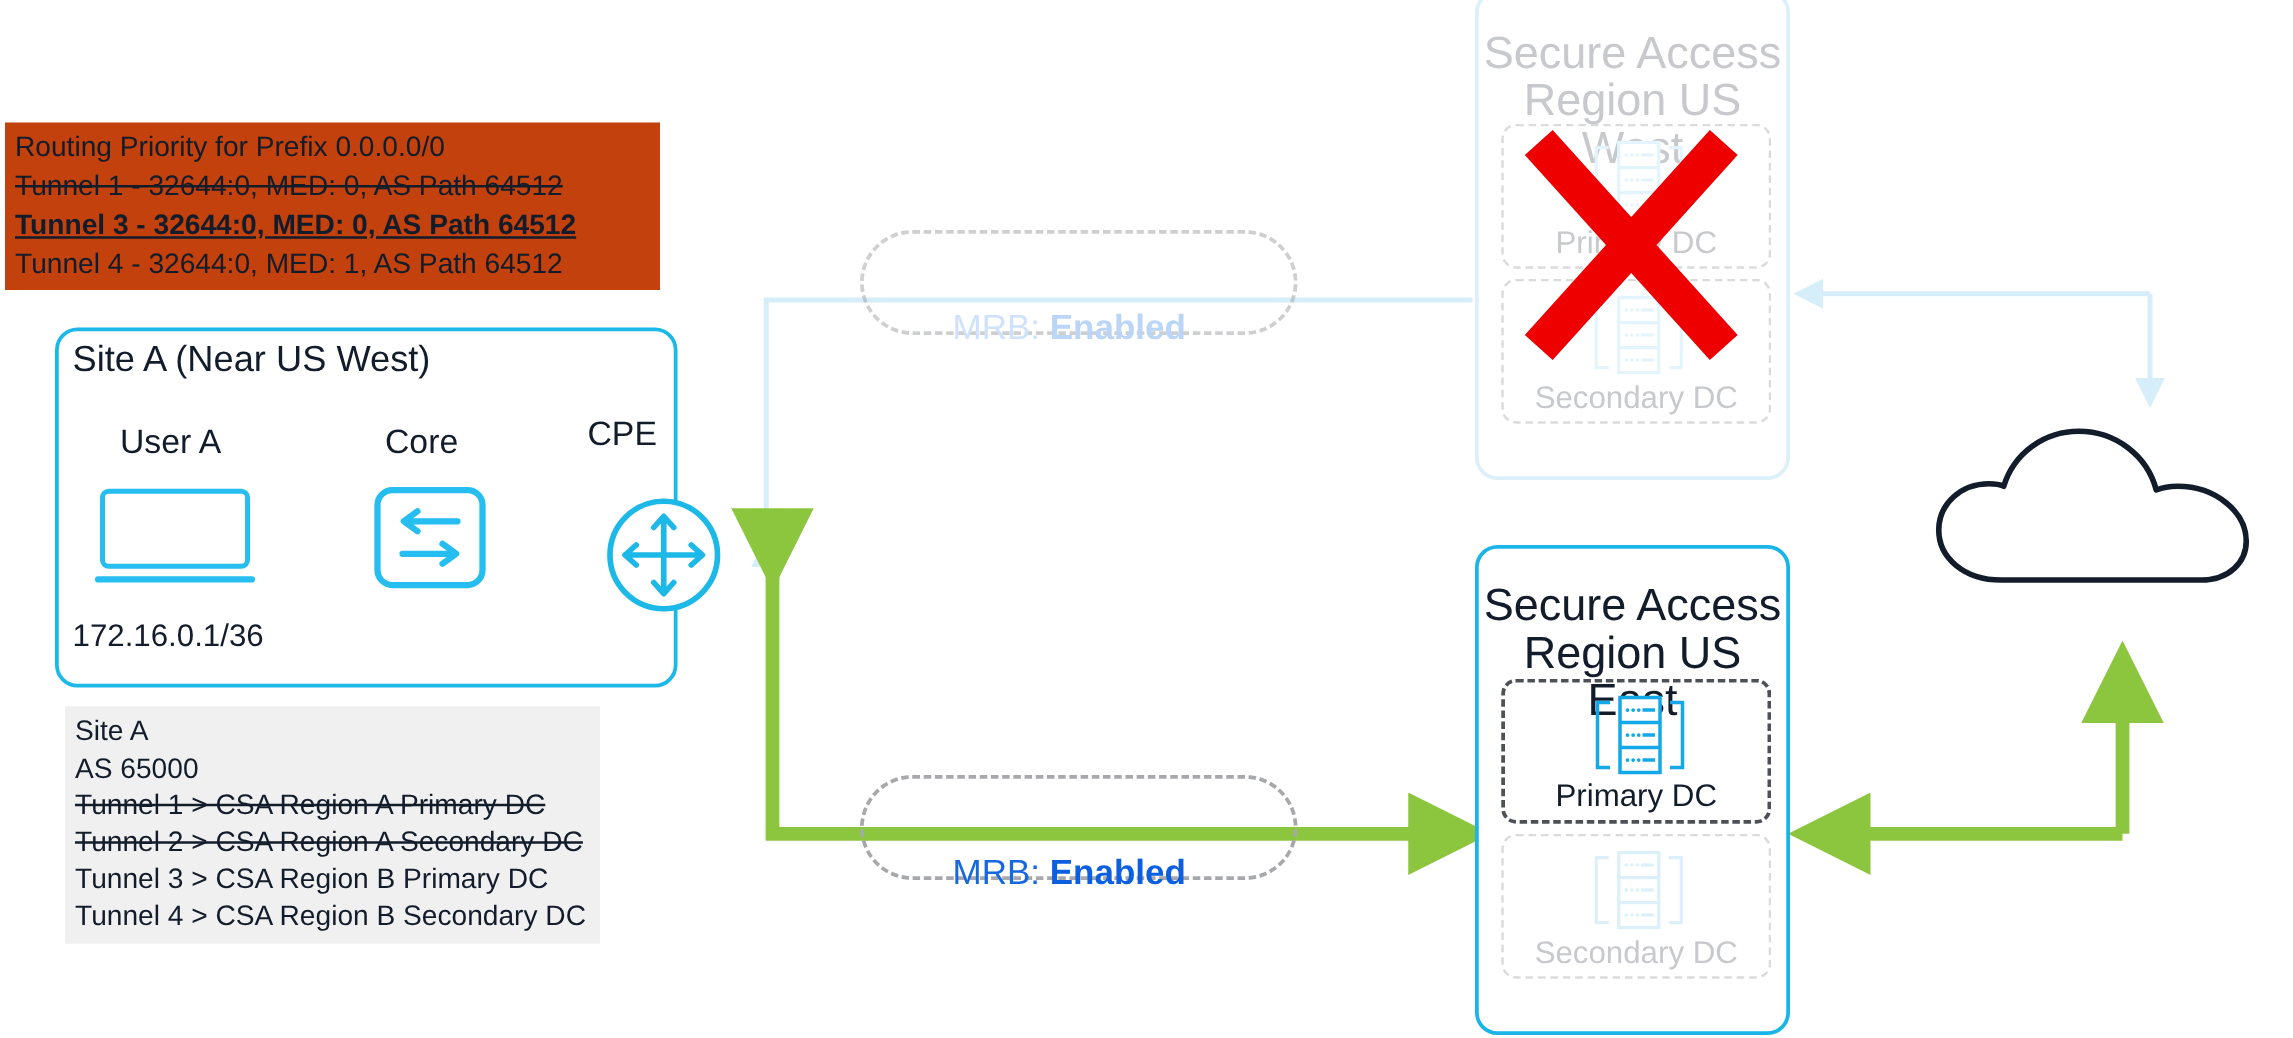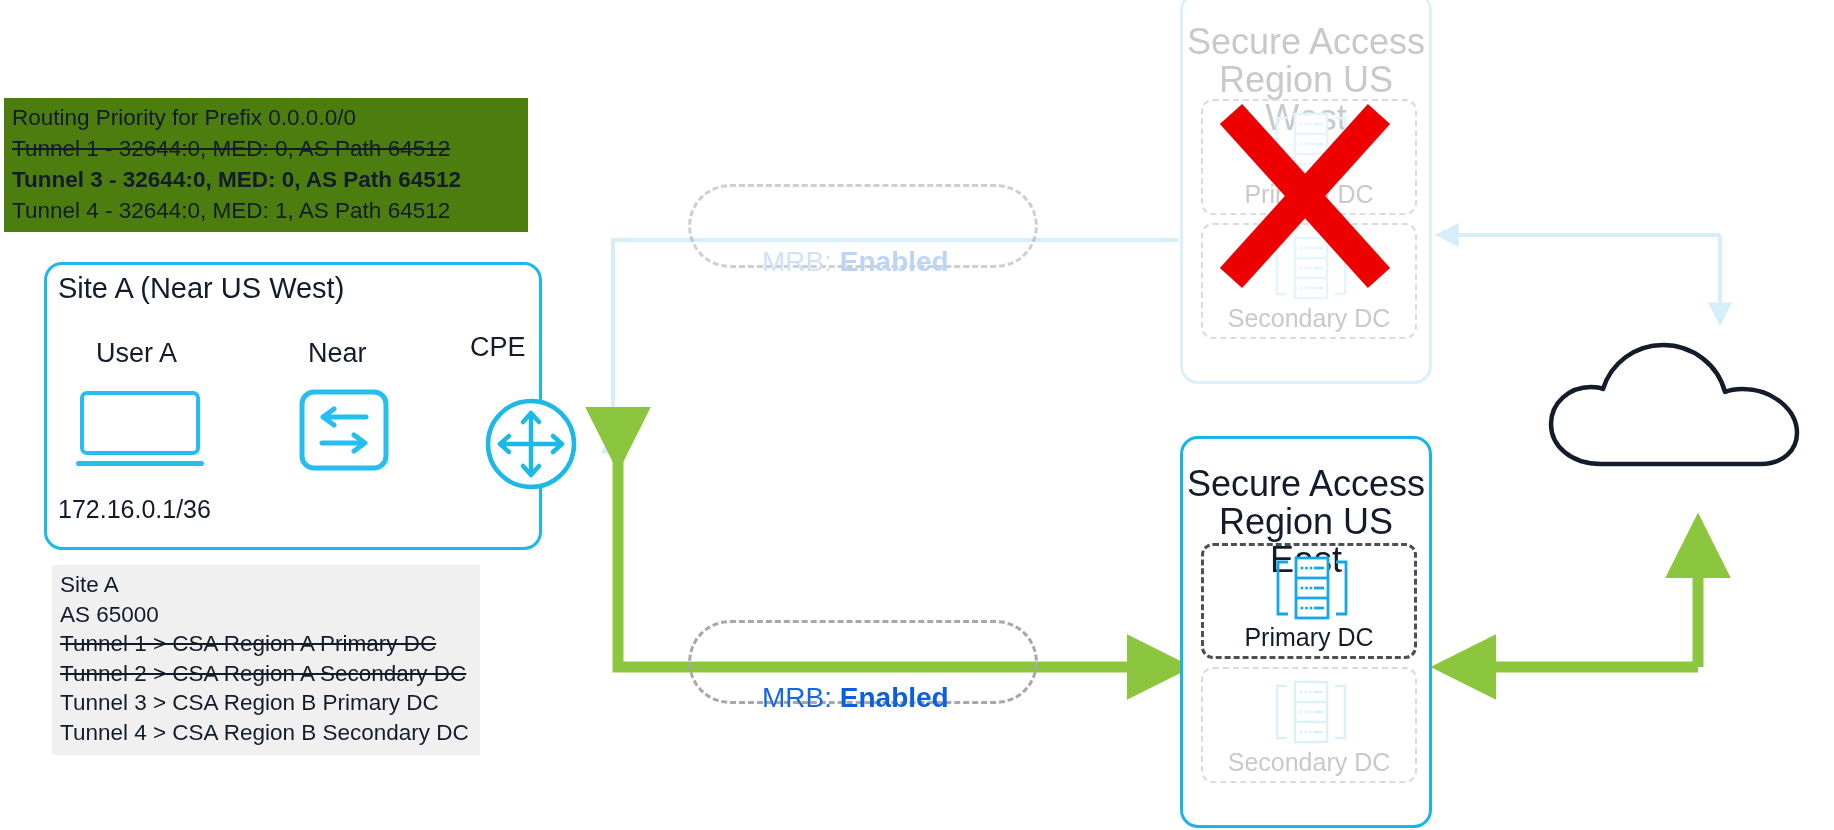--- a/index.html
+++ b/index.html
@@ -6,25 +6,25 @@
   body{
     width:1834px;height:830px;position:relative;overflow:hidden;
     font-family:"Liberation Sans","DejaVu Sans",sans-serif;
     color:#131C2B;
   }
   .abs{position:absolute;}
 
   
   #routing-legend{
     left:4px;top:98px;width:524px;
-    background:#4d7c0f;padding:4px 6px 6px 8px;box-sizing:border-box;
+    background:#c2410c;padding:4px 6px 6px 8px;box-sizing:border-box;
   }
   #routing-legend .row{font-size:22.5px;line-height:31px;white-space:nowrap;}
   #routing-legend .strike{text-decoration:line-through;text-decoration-thickness:2px;}
-  #routing-legend .bold{font-weight:bold;}
+  #routing-legend .bold{font-weight:bold;text-decoration:underline;}
 
   
   #site-a-box{
     left:44px;top:262px;width:498px;height:288px;
     border:3px solid #1CB8E8;border-radius:18px;background:#fff;box-sizing:border-box;
   }
   #site-a-title{left:58px;top:272px;font-size:29px;}
   #user-a-label{left:96px;top:338px;font-size:27px;}
   #core-label{left:308px;top:338px;font-size:27px;}
   #cpe-label{left:470px;top:332px;font-size:27px;}
@@ -143,21 +143,21 @@
   </g>
 
   <g>
     <path d="M407,429 L456,429" stroke="#8CC63F" stroke-width="10" fill="none" marker-start="url(#ah-green)" marker-end="url(#ah-green)"></path>
   </g>
 </svg>
 
 <div class="abs" id="site-a-box"></div>
 <div class="abs" id="site-a-title">Site A (Near US West)</div>
 <div class="abs" id="user-a-label">User A</div>
-<div class="abs" id="core-label">Near</div>
+<div class="abs" id="core-label">Core</div>
 <div class="abs" id="cpe-label">CPE</div>
 <div class="abs" id="site-a-subnet">172.16.0.1/36</div>
 
 <div class="abs" id="laptop">
   <div class="screen"></div>
     <div class="base"></div>
 </div>
 
 <div class="abs" id="core-router">
   <svg width="88" height="80" viewBox="0 0 88 80">

